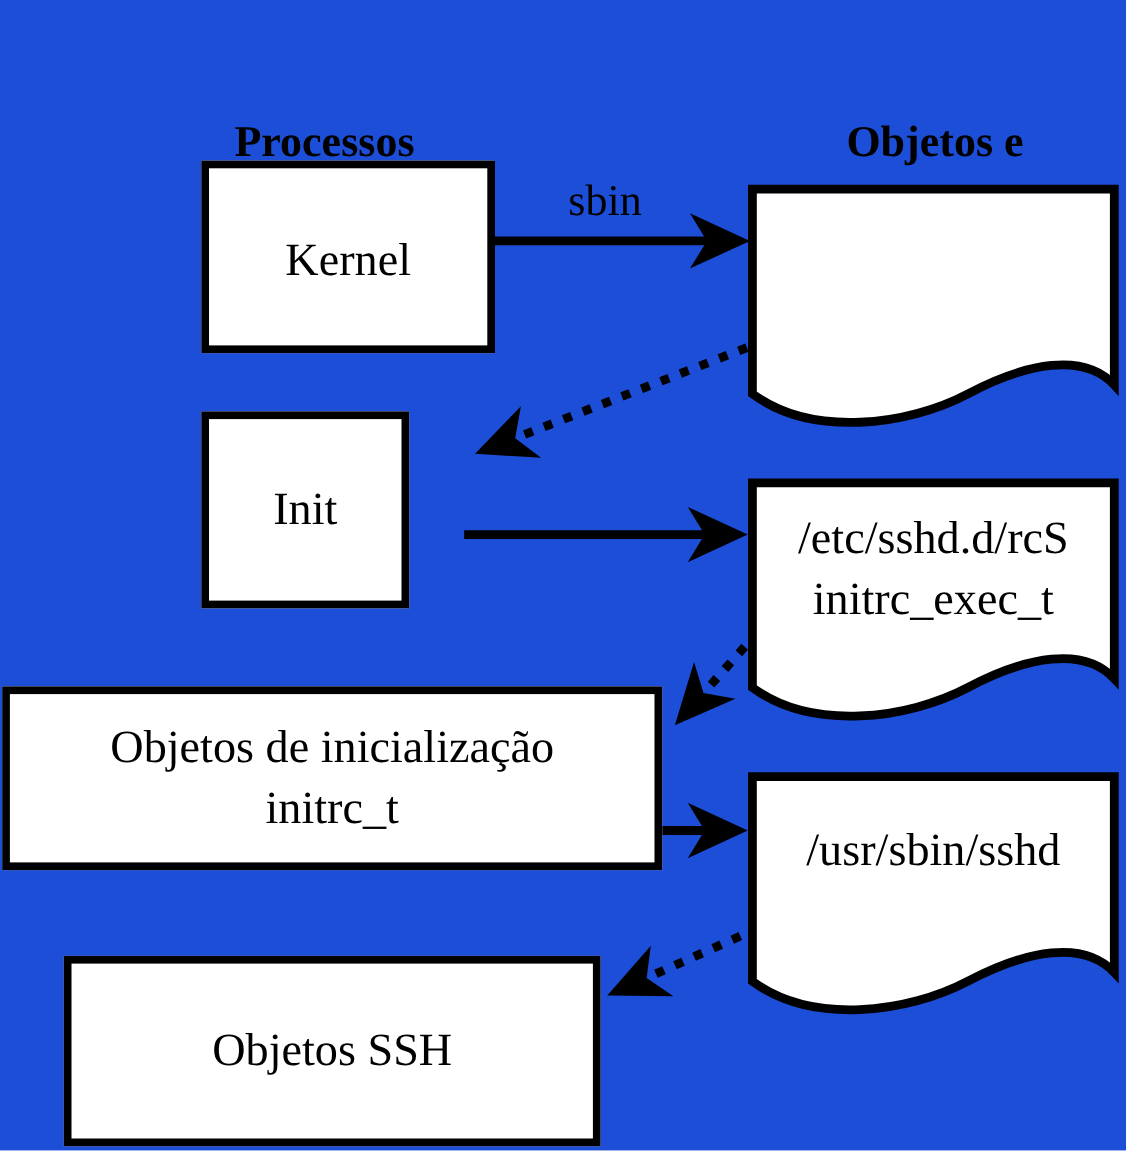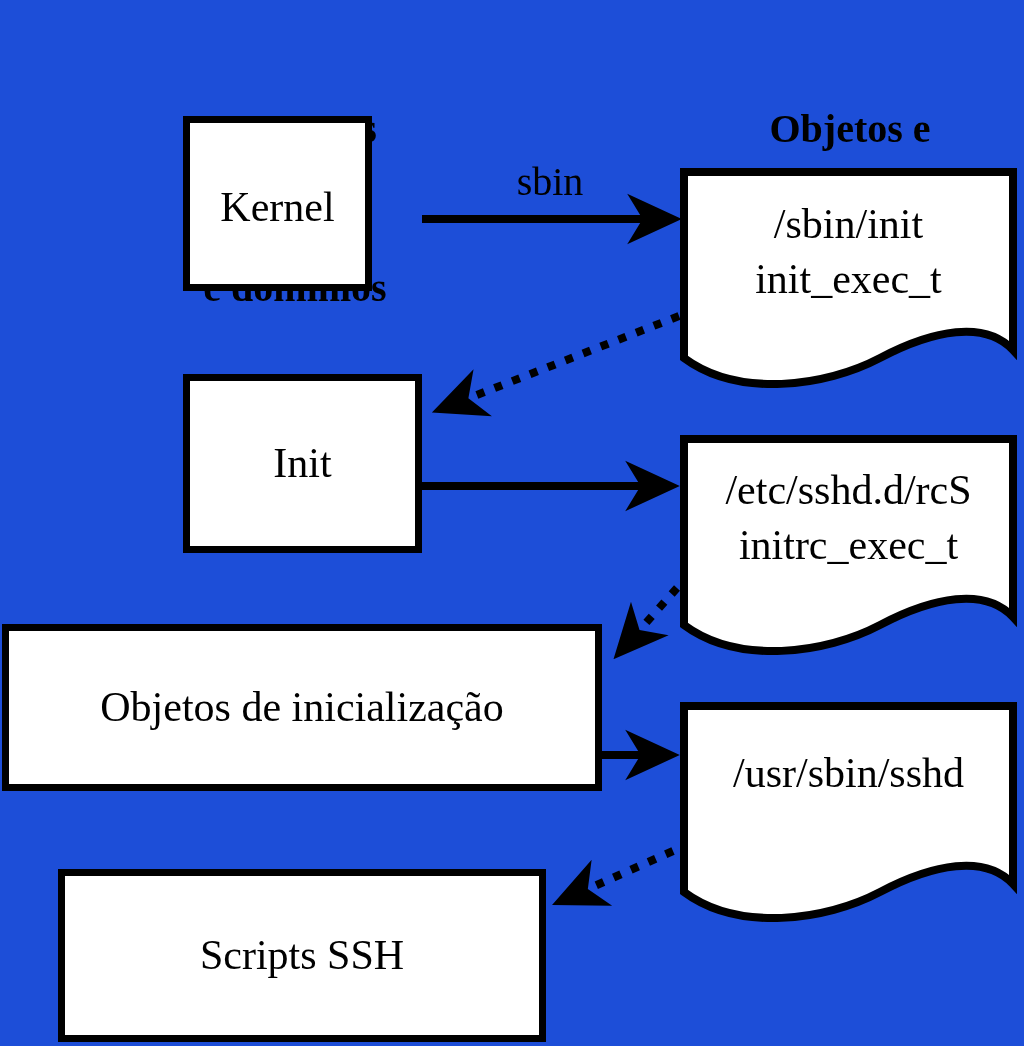--- a/index.html
+++ b/index.html
@@ -72,37 +72,34 @@
   </svg>
 
   <div class="col-header" style="left:130px;top:-4px;width:330px;">
     <div>Processos</div>
     <div>e domínios</div>
   </div>
   <div class="col-header" style="left:688px;top:-4px;width:324px;">
     <div>Objetos e</div>
   </div>
 
-  <div class="proc-box" style="left:183px;top:116px;width:189px;height:175px;padding-top:8px;">
+  <div class="proc-box" style="left:183px;top:146px;width:267px;height:175px;padding-top:8px;">
     <div>Kernel</div>
   </div>
-  <div class="proc-box" style="left:183px;top:374px;width:239px;height:179px;">
+  <div class="proc-box" style="left:183px;top:374px;width:189px;height:179px;">
     <div>Init</div>
   </div>
   <div class="proc-box" style="left:2px;top:624px;width:600px;height:167px;">
     <div>Objetos de inicialização</div>
+    <div>initrc_t</div>
   </div>
   <div class="proc-box" style="left:58px;top:869px;width:488px;height:173px;">
-    <div>Scripts SSH</div>
+    <div>Objetos SSH</div>
   </div>
 
-  <div class="doc-label" style="left:684px;top:197px;width:329px;">
-    <div>/sbin/init</div>
-    <div>init_exec_t</div>
-  </div>
   <div class="doc-label" style="left:684px;top:463px;width:329px;">
     <div>/etc/sshd.d/rcS</div>
     <div>initrc_exec_t</div>
   </div>
   <div class="doc-label" style="left:684px;top:731px;width:329px;margin-top:15px;">
     <div>/usr/sbin/sshd</div>
   </div>
 
   <div class="edge-label" style="left:470px;top:160px;width:160px;">sbin</div>
 

